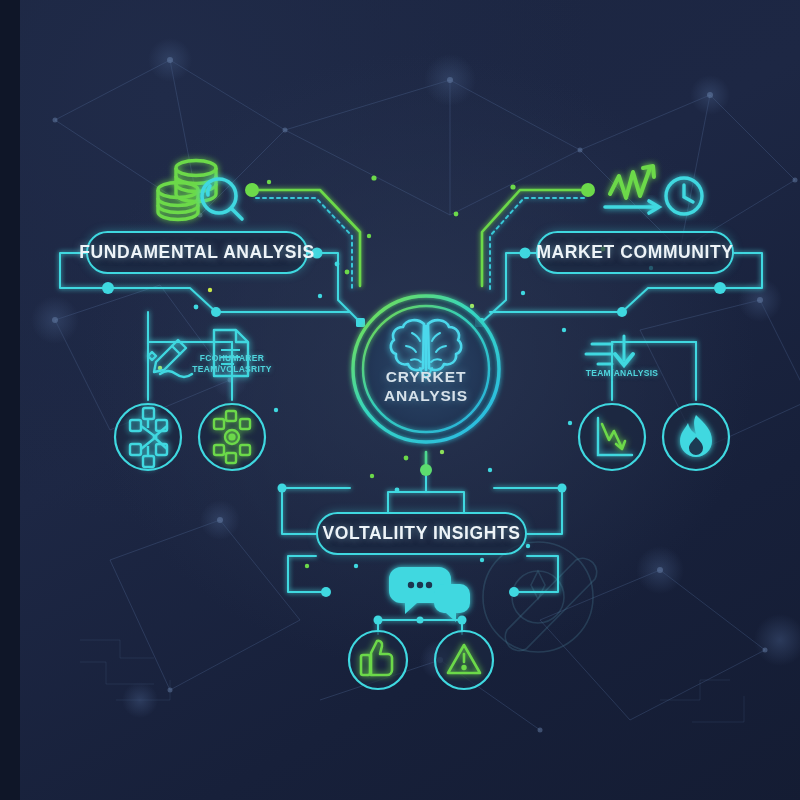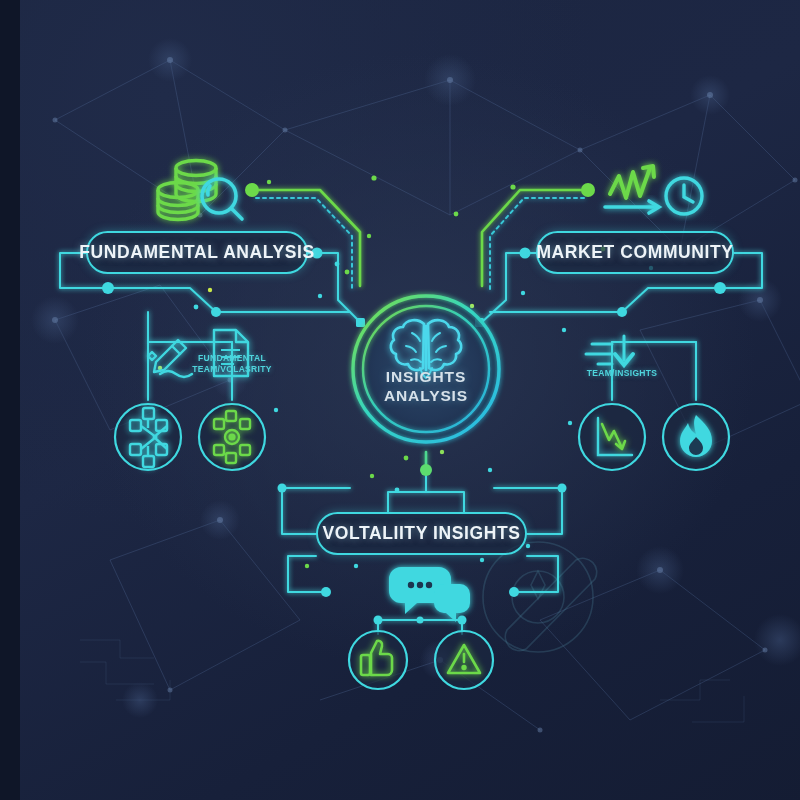--- a/index.html
+++ b/index.html
@@ -414,27 +414,27 @@
   </svg>
 
   <div class="pill" id="pill-fundamental">FUNDAMENTAL ANALYSIS</div>
 
   <div class="pill" id="pill-volatility">MARKET COMMUNITY</div>
 
   <div class="pill" id="pill-community">VOLTALIITY INSIGHTS</div>
 
   <div id="hub">
     <div id="hub-label">
-      <span>INSIGHTS</span>
+      <span>CRYRKET</span>
       <span>ANALYSIS</span>
     </div>
   </div>
 
   <div class="caption" id="caption-left">
-    <div>FUNDAMENTAL</div>
+    <div>FCOHUMARER</div>
     <div>TEAM/VOLASRITY</div>
   </div>
 
   <div class="caption" id="caption-right">
-    <div>TEAM/INSIGHTS</div>
+    <div>TEAM/ANALYSIS</div>
   </div>
 
 </div>
 
 </body></html>

